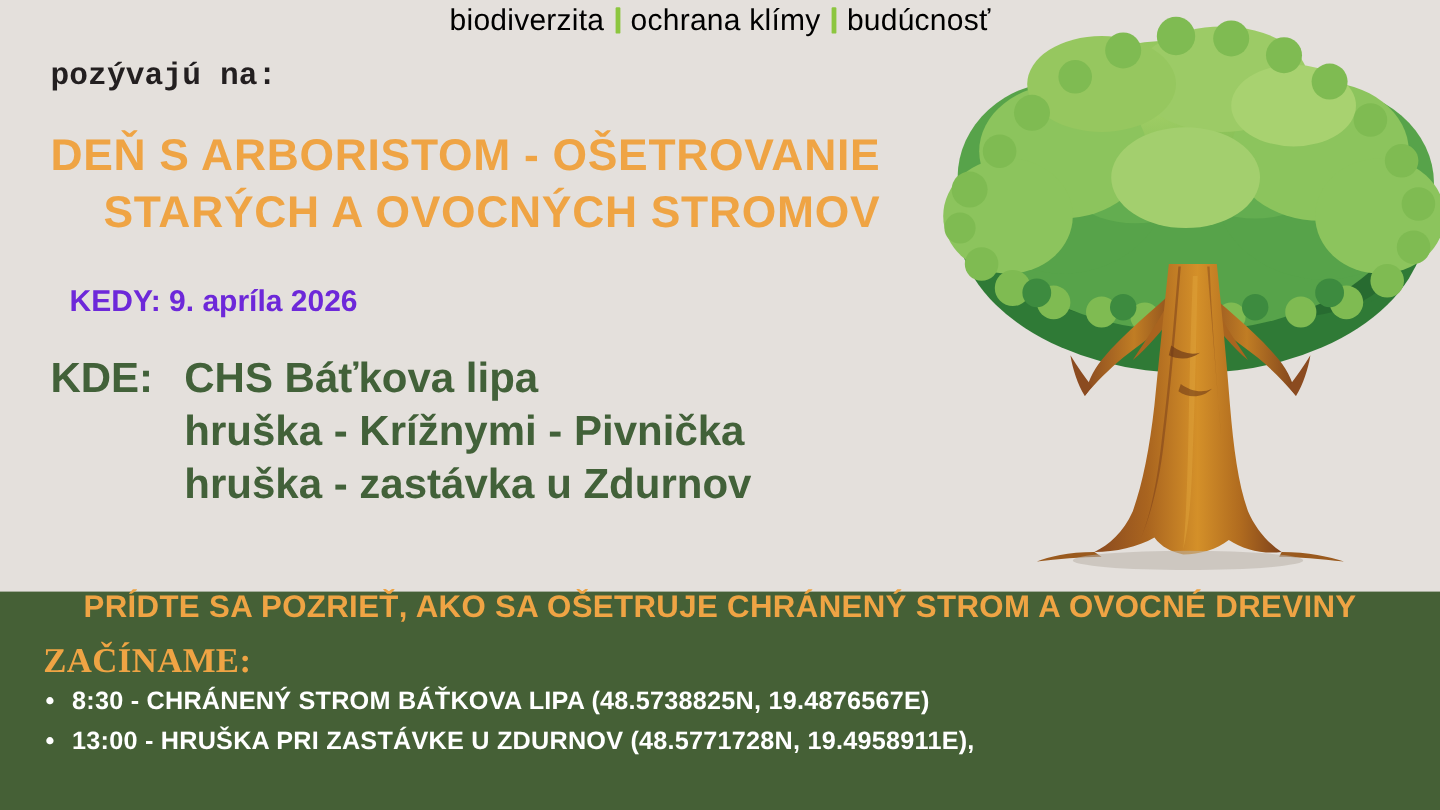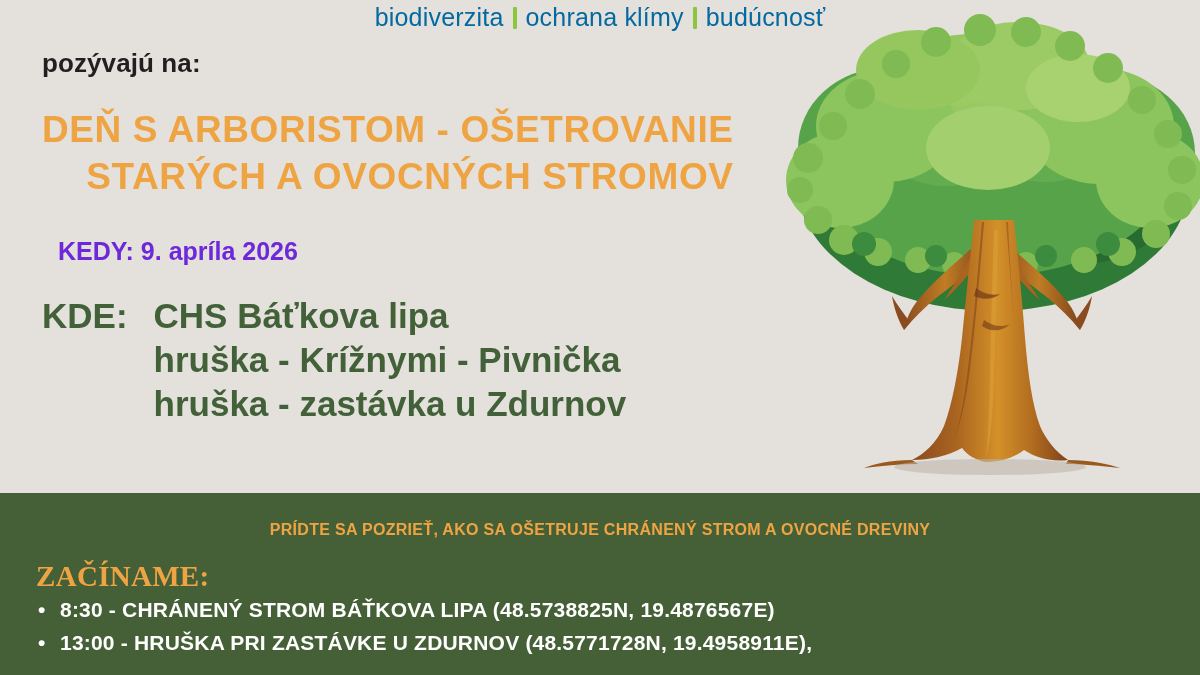--- a/index.html
+++ b/index.html
@@ -25,21 +25,21 @@
 
   
   .tagline {
     position: absolute;
     top: 2px;
     left: 0;
     width: 1200px;
     text-align: center;
     font-size: 25px;
     line-height: 30px;
-    color: #0369a1;
+    color: #000000;
     letter-spacing: 0.2px;
     white-space: nowrap;
     z-index: 5;
   }
   .tagline .sep {
     display: inline-block;
     width: 4px;
     height: 22px;
     background: #8cc63f;
     vertical-align: -3px;
@@ -66,20 +66,21 @@
     top: 48px;
     z-index: 3;
   }
   .invite {
     font-size: 26px;
     line-height: 30px;
     font-weight: bold;
     color: #231f20;
     margin: 0 0 28px 0;
     letter-spacing: 0.1px;
+    font-family: Liberation Mono, monospace;
   }
   .headline {
     font-size: 37px;
     line-height: 47px;
     font-weight: bold;
     color: #efa444;
     letter-spacing: 0.6px;
     margin: 0 0 30px 0;
     white-space: nowrap;
     text-align: right;
@@ -116,25 +117,24 @@
     left: 0;
     top: 493px;
     width: 1200px;
     height: 182px;
     background: #456036;
     z-index: 4;
   }
   .banner-head {
     text-align: center;
     color: #efa444;
-    font-size: 16px;
+    font-size: 26px;
     line-height: 24px;
     font-weight: bold;
     letter-spacing: 0.3px;
-    padding-top: 25px;
     white-space: nowrap;
   }
   .start-label {
     color: #efa444;
     font-size: 29px;
     line-height: 26px;
     font-weight: bold;
     margin: 21px 0 0 36px;
     letter-spacing: 0.3px;
     font-family: Liberation Serif, serif;

